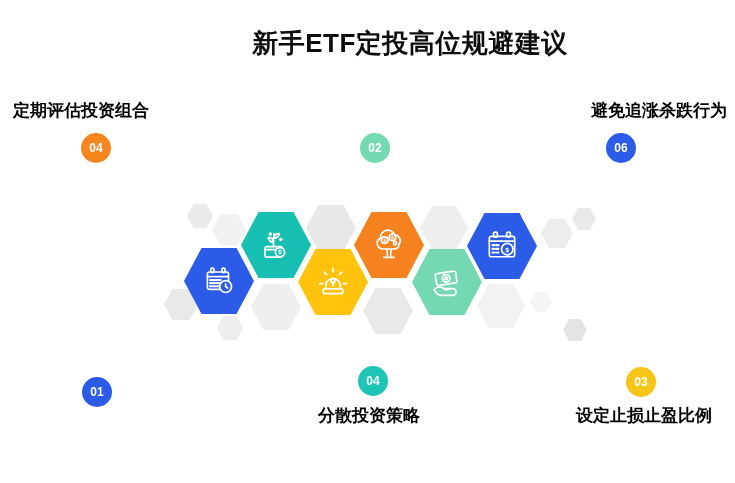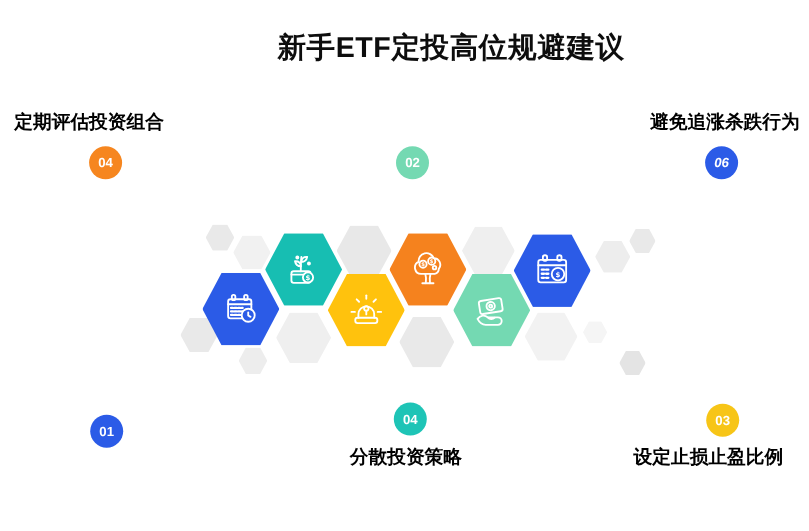--- a/index.html
+++ b/index.html
@@ -47,34 +47,34 @@
   <div class="step-label" style="left:81px;top:99px">定期评估投资组合</div>
   <div class="num-circle" style="left: 81px; top: 133px; --bg: #F6861F;">
       <span>04</span>
     </div>
 
   <div class="num-circle" style="left: 360px; top: 133px; --bg: #74D9B2;">
       <span>02</span>
     </div>
 
   <div class="step-label" style="left:659px;top:99px">避免追涨杀跌行为</div>
-  <div class="num-circle" style="left: 641px; top: 133px; font-style: italic; --bg: #2B5BE7;">
+  <div class="num-circle" style="left: 606px; top: 133px; --bg: #2B5BE7;">
       <span>06</span>
     </div>
 
   <div class="num-circle" style="left: 82px; top: 365px; margin-top: 12px; --bg: #2B5BE7;">
       <span>01</span>
     </div>
 
   <div class="num-circle" style="left: 358px; top: 366px; --bg: #1EC4B6;">
       <span>04</span>
     </div>
   <div class="step-label" style="left:369px;top:404px">分散投资策略</div>
 
-  <div class="num-circle" style="left: 642px; top: 367px; --bg: #F7C517;">
+  <div class="num-circle" style="left: 626px; top: 367px; --bg: #F7C517;">
       <span>03</span>
     </div>
   <div class="step-label" style="left:644px;top:404px">设定止损止盈比例</div>
 
   <div class="hex" style="left:187px;top:204px;width:26px;height:24px;background:#E9E9E9"></div>
   <div class="hex" style="left:212px;top:214px;width:34px;height:31px;background:#F1F1F1"></div>
   <div class="hex" style="left:306px;top:205px;width:50px;height:46px;background:#E8E8E8"></div>
   <div class="hex" style="left:420px;top:206px;width:48px;height:44px;background:#EFEFEF"></div>
   <div class="hex" style="left:541px;top:219px;width:32px;height:29px;background:#EDEDED"></div>
   <div class="hex" style="left:572px;top:208px;width:24px;height:22px;background:#E9E9E9"></div>

